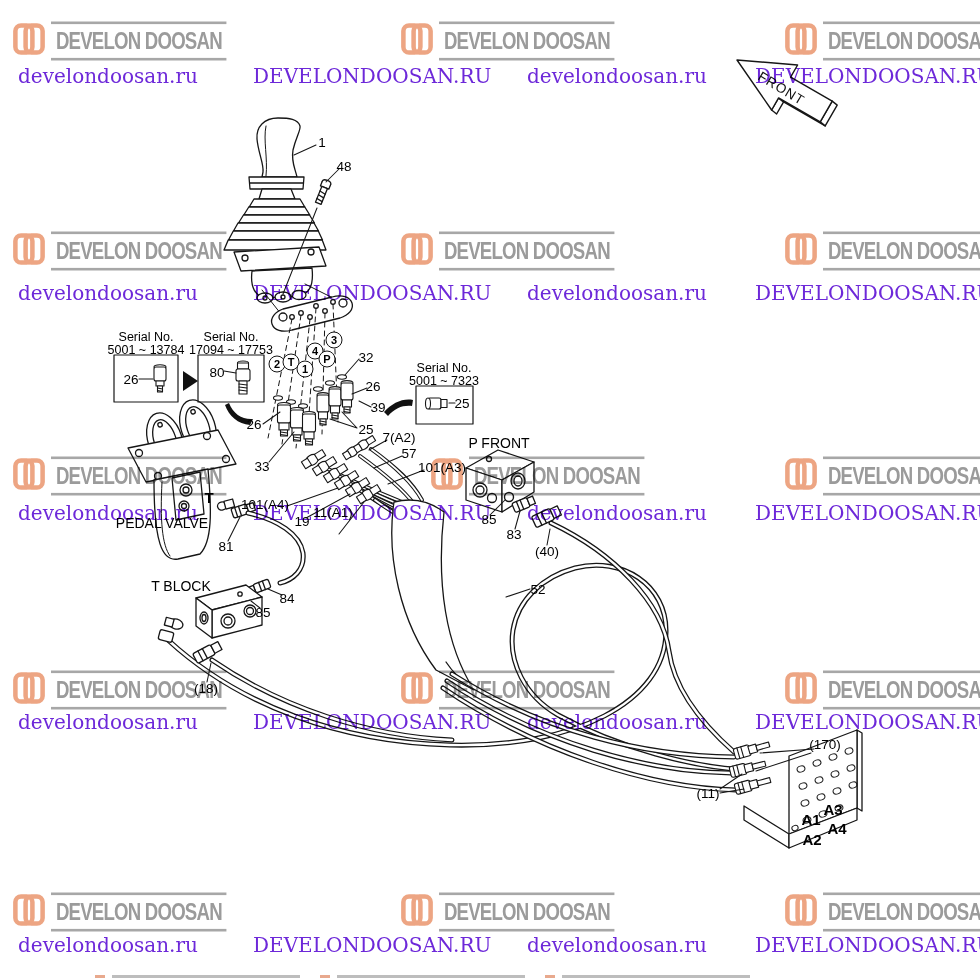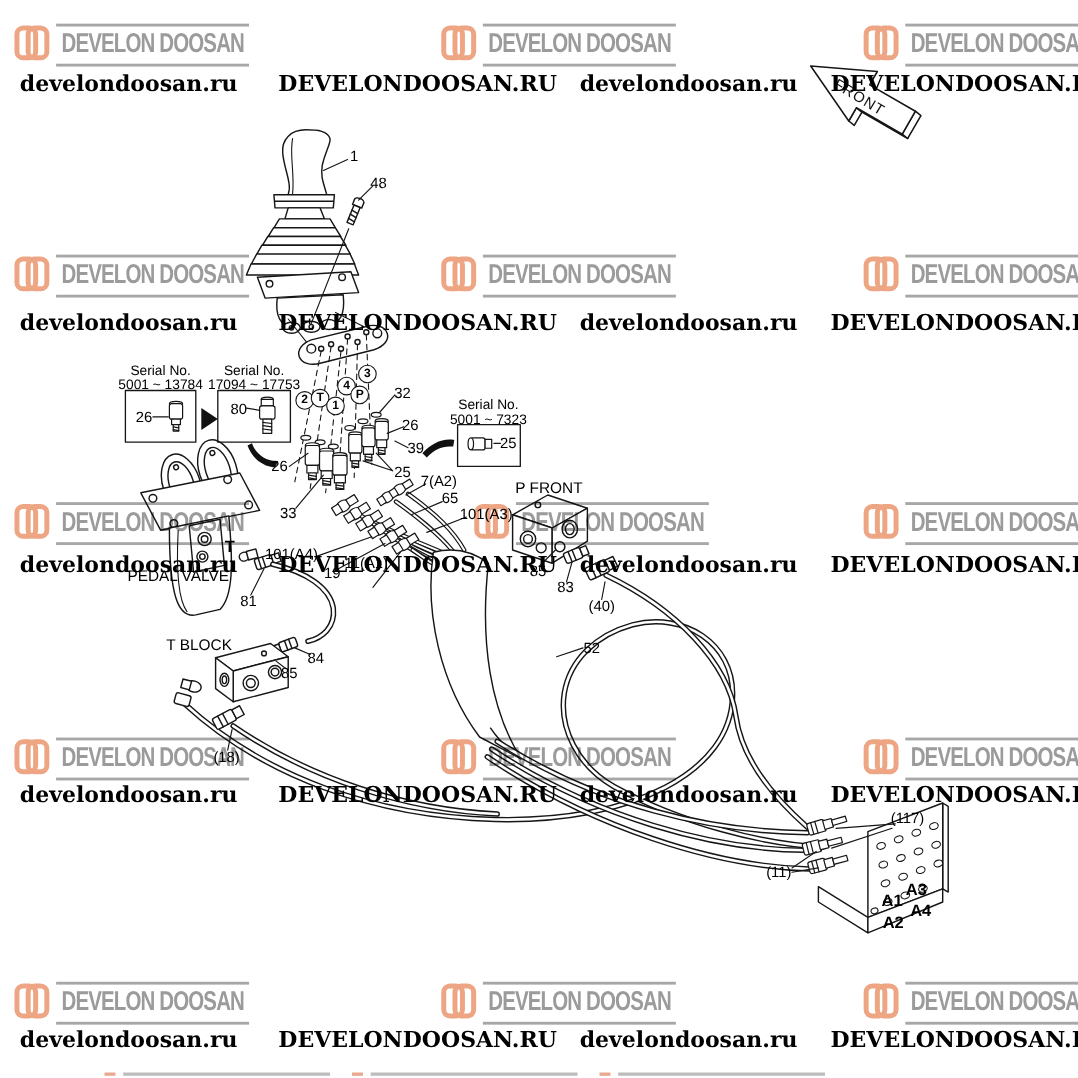--- a/index.html
+++ b/index.html
@@ -6,21 +6,21 @@
   body{width:980px;height:980px;position:relative;background:#fff;overflow:hidden;
        font-family:"Liberation Sans",sans-serif}
   
   .wm-logo{position:absolute;display:flex;align-items:flex-end;gap:5px;z-index:6;
            mix-blend-mode:multiply;pointer-events:none}
   .wm-brand{display:inline-block;color:#9b9b9b;font-weight:700;font-size:19px;
             letter-spacing:-0.8px;border-top:2px solid #a7a7a7;border-bottom:2px solid #a7a7a7;
             padding:2px 5px;transform:scale(.98,1.3);transform-origin:left center;
             white-space:nowrap;font-family:"Liberation Sans",sans-serif}
   .wm-url{position:absolute;z-index:6;mix-blend-mode:multiply;pointer-events:none;
-          font-family:"DejaVu Serif",serif;font-weight:700;font-size:20px;color:#000000;
+          font-family:"DejaVu Serif",serif;font-weight:400;font-size:20px;color:#6d28d9;
           white-space:nowrap}
   .strip{position:absolute;z-index:6;height:3px;background:#bdbdbd}
   .strip.o{background:#e8a98e}
   
   #art{position:absolute;left:0;top:0;z-index:2}
   .lbl{position:absolute;z-index:4;transform:translate(-50%,-50%);font-size:13.5px;
        color:#000;white-space:nowrap;pointer-events:none}
   .lbl.md{font-size:14px}
   .lbl.sm{font-size:12.5px}
   .lbl.b{font-weight:700;font-size:15px}
@@ -439,38 +439,38 @@
 <div class="lbl sm" style="left:444px;top:368px">Serial No.</div>
 <div class="lbl sm" style="left:444px;top:381px">5001 ~ 7323</div>
 <div class="lbl" style="left:462px;top:403px">25</div>
 <div class="lbl" style="left:366px;top:357px">32</div>
 <div class="lbl" style="left:373px;top:386px">26</div>
 <div class="lbl" style="left:378px;top:407px">39</div>
 <div class="lbl" style="left:254px;top:424px">26</div>
 <div class="lbl" style="left:366px;top:429px">25</div>
 <div class="lbl" style="left:262px;top:466px">33</div>
 <div class="lbl" style="left:399px;top:437px">7(A2)</div>
-<div class="lbl" style="left:409px;top:453px">65</div>
+<div class="lbl" style="left:409px;top:453px">57</div>
 <div class="lbl" style="left:442px;top:467px">101(A3)</div>
 <div class="lbl md" style="left:499px;top:443px">P FRONT</div>
 <div class="lbl" style="left:265px;top:504px">101(A4)</div>
 <div class="lbl" style="left:302px;top:521px">19</div>
 <div class="lbl" style="left:333px;top:512px">11(A1)</div>
 <div class="lbl b" style="left:209px;top:497px">T</div>
 <div class="lbl md" style="left:162px;top:523px">PEDAL VALVE</div>
 <div class="lbl" style="left:226px;top:546px">81</div>
 <div class="lbl" style="left:489px;top:519px">85</div>
 <div class="lbl" style="left:514px;top:534px">83</div>
 <div class="lbl" style="left:547px;top:551px">(40)</div>
 <div class="lbl md" style="left:181px;top:586px">T BLOCK</div>
 <div class="lbl" style="left:287px;top:598px">84</div>
 <div class="lbl" style="left:263px;top:612px">85</div>
 <div class="lbl" style="left:206px;top:688px">(18)</div>
 <div class="lbl" style="left:538px;top:589px">52</div>
-<div class="lbl" style="left:825px;top:744px">(117)</div>
+<div class="lbl" style="left:825px;top:744px">(170)</div>
 <div class="lbl" style="left:708px;top:793px">(11)</div>
 <div class="lbl b" style="left:811px;top:819px">A1</div>
 <div class="lbl b" style="left:812px;top:839px">A2</div>
 <div class="lbl b" style="left:833px;top:809px">A3</div>
 <div class="lbl b" style="left:837px;top:828px">A4</div>
 
 <div class="port" style="left:277px;top:364px">2</div>
 <div class="port" style="left:291px;top:362px">T</div>
 <div class="port" style="left:305px;top:369px">1</div>
 <div class="port" style="left:315px;top:351px">4</div>

